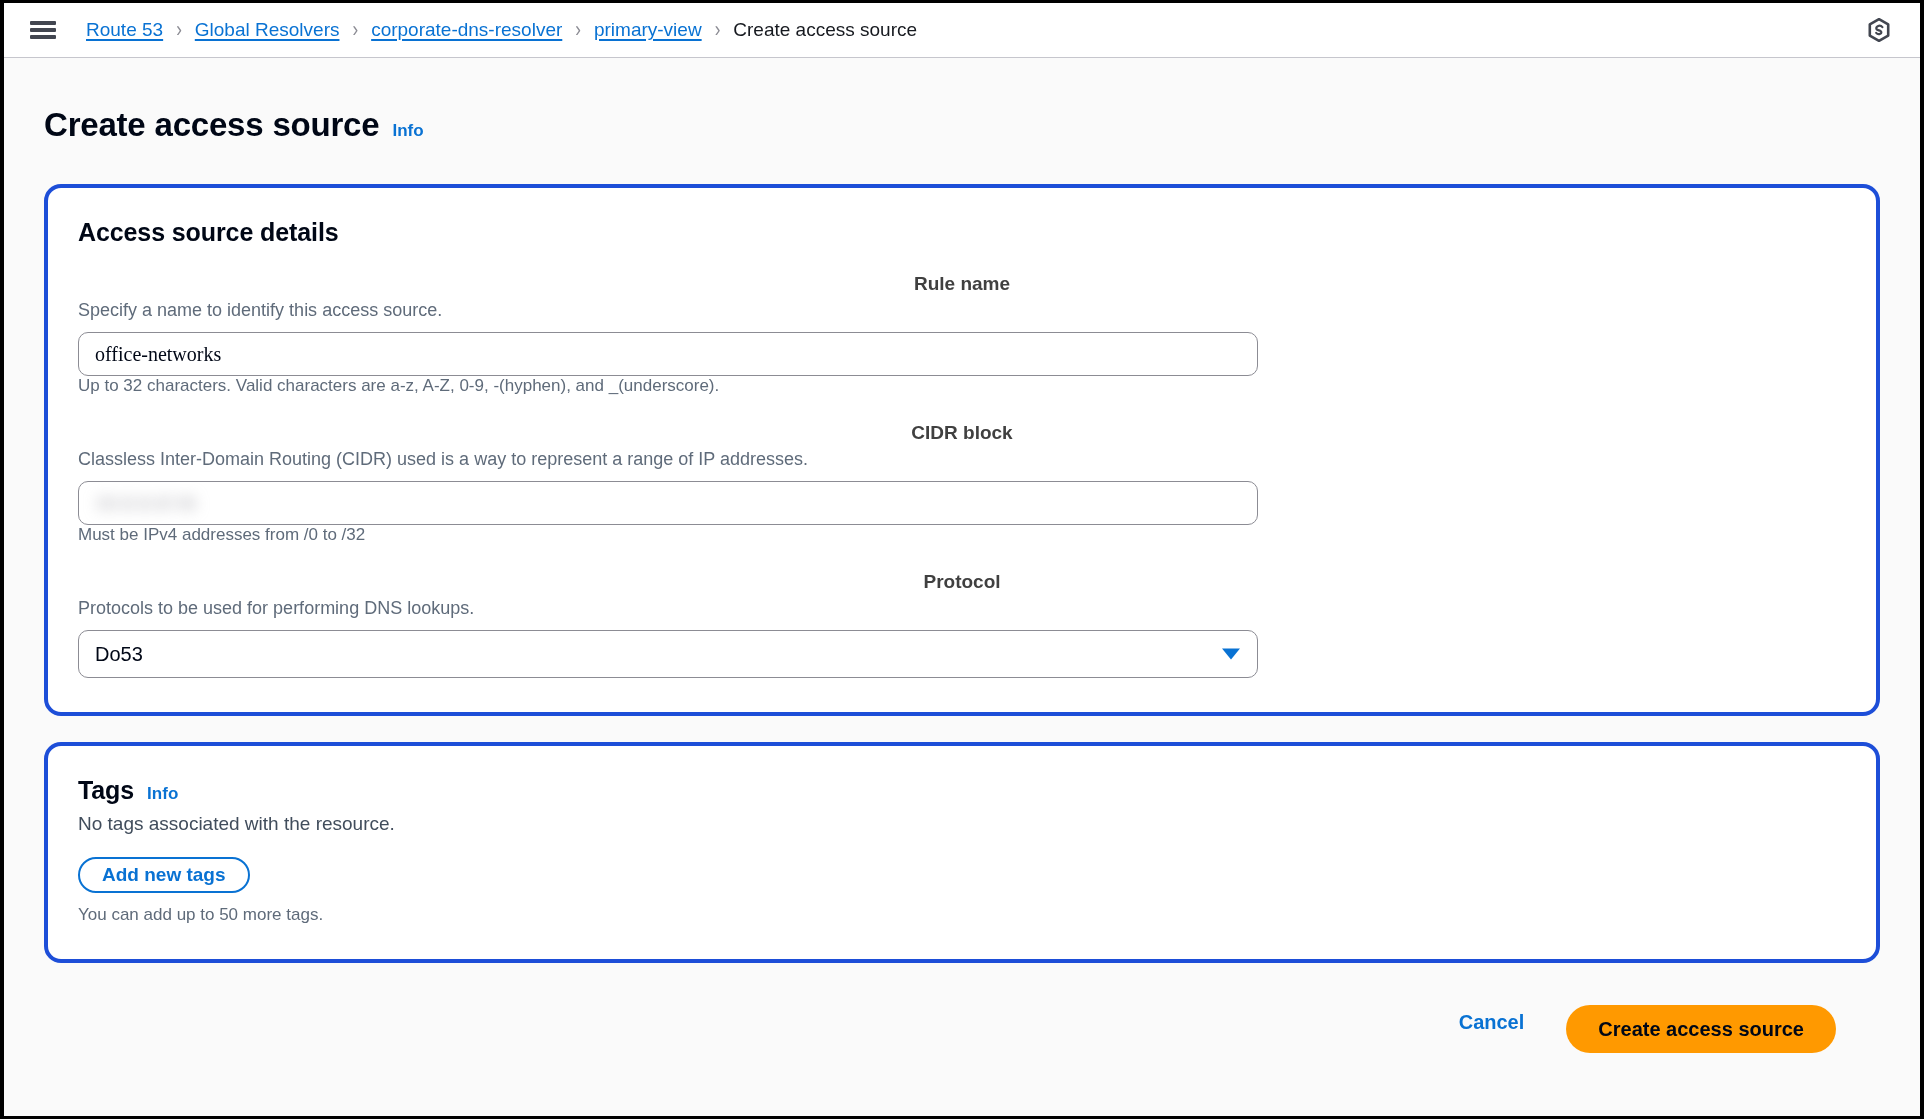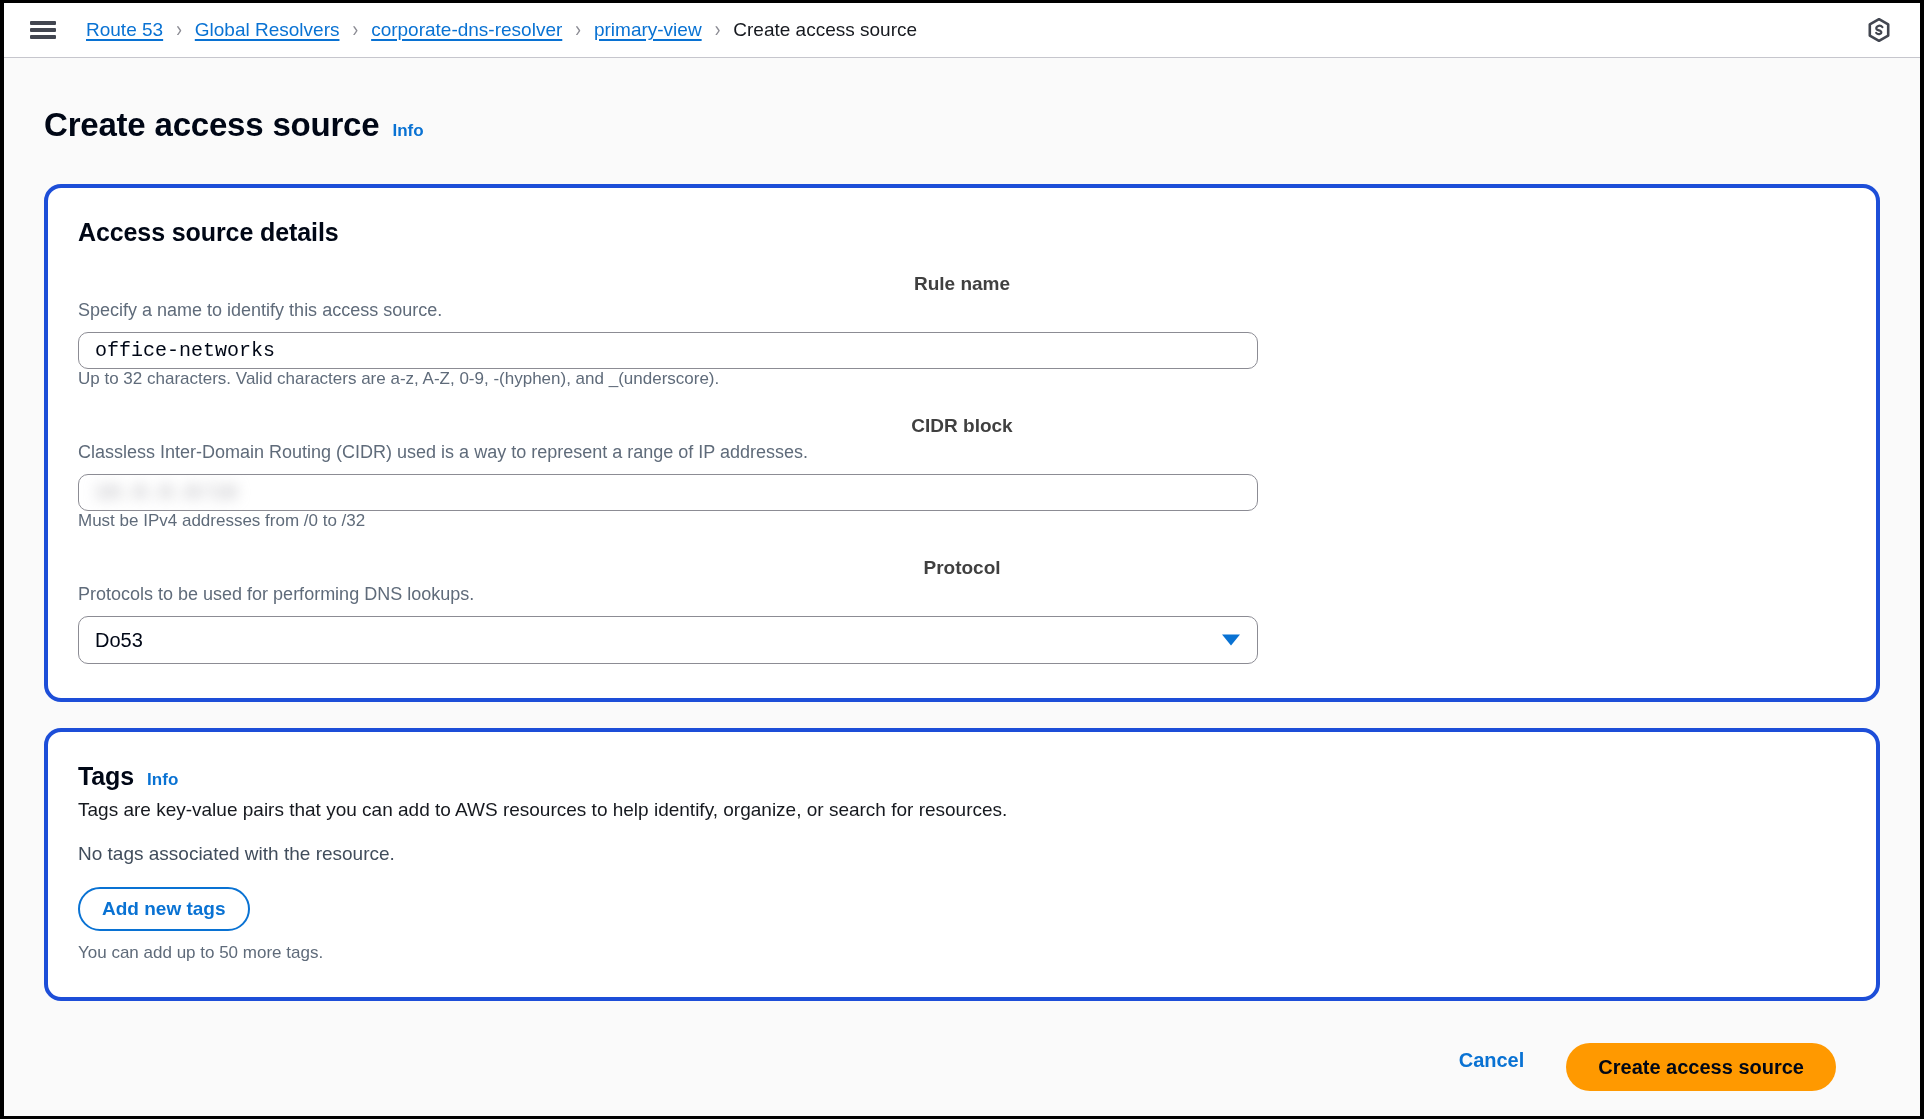--- a/index.html
+++ b/index.html
@@ -120,28 +120,28 @@
     color: #5f6b7a;
     margin-bottom: 11px;
   }
   .field-hint {
     font-size: 17px;
     color: #5f6b7a;
   }
 
   .text-input {
     width: 1180px;
-    height: 37px;
+    height: 44px;
     border: 1px solid #8c8c94;
     border-radius: 10px;
     background: #ffffff;
     font-size: 20px;
     color: #000716;
     padding: 0 16px;
-    font-family: Liberation Mono, monospace;
+    font-family: Liberation Serif, serif;
     display: flex;
     align-items: center;
   }
   .text-input.redacted { position: relative; overflow: hidden; }
   .redacted-blob {
     filter: blur(7px);
     color: #9a9aa2;
     font-size: 20px;
     letter-spacing: 1px;
     user-select: none;
@@ -179,21 +179,21 @@
   }
   .tags-none {
     font-size: 19px;
     color: #414d5c;
     margin-bottom: 22px;
   }
   .btn-normal {
     display: inline-flex;
     align-items: center;
     justify-content: center;
-    height: 44px;
+    height: 36px;
     padding: 0 22px;
     border: 2px solid #0972d3;
     border-radius: 22px;
     background: #ffffff;
     color: #0972d3;
     font-size: 19px;
     font-weight: 700;
     cursor: pointer;
     font-family: "Liberation Sans", sans-serif;
   }
@@ -300,21 +300,20 @@
           <span class="select-caret"></span>
         </div>
       </div>
     </section>
 
     <section class="card">
       <div class="card-title-row">
         <h2 class="card-title">Tags</h2>
         <span class="info-link">Info</span>
       </div>
-      <div class="tags-desc">Tags are key-value pairs that you can add to AWS resources to help identify, organize, or search for resources.</div>
       <div class="tags-none">No tags associated with the resource.</div>
       <button class="btn-normal">Add new tags</button>
       <div class="tags-more">You can add up to 50 more tags.</div>
     </section>
 
     <div class="footer-actions">
       <button class="btn-link">Cancel</button>
       <button class="btn-primary">Create access source</button>
     </div>
 

